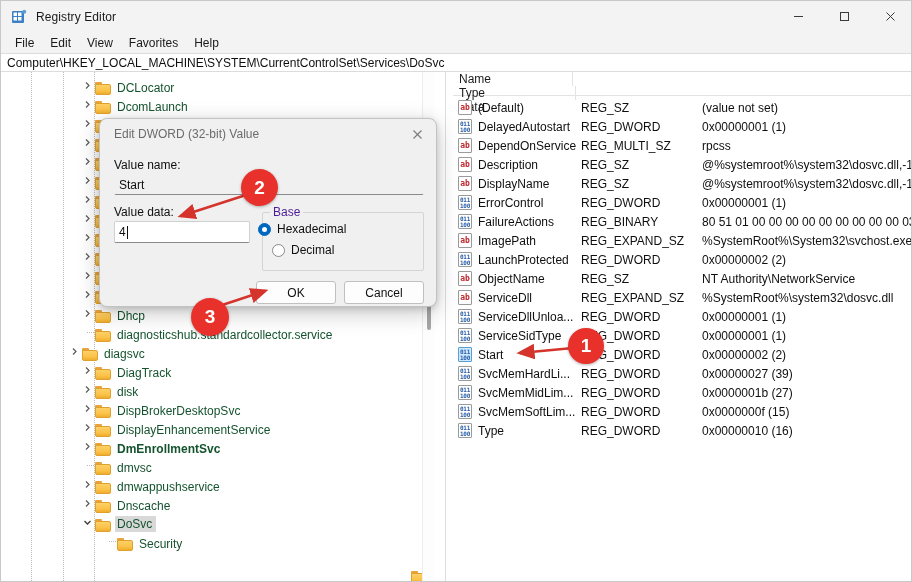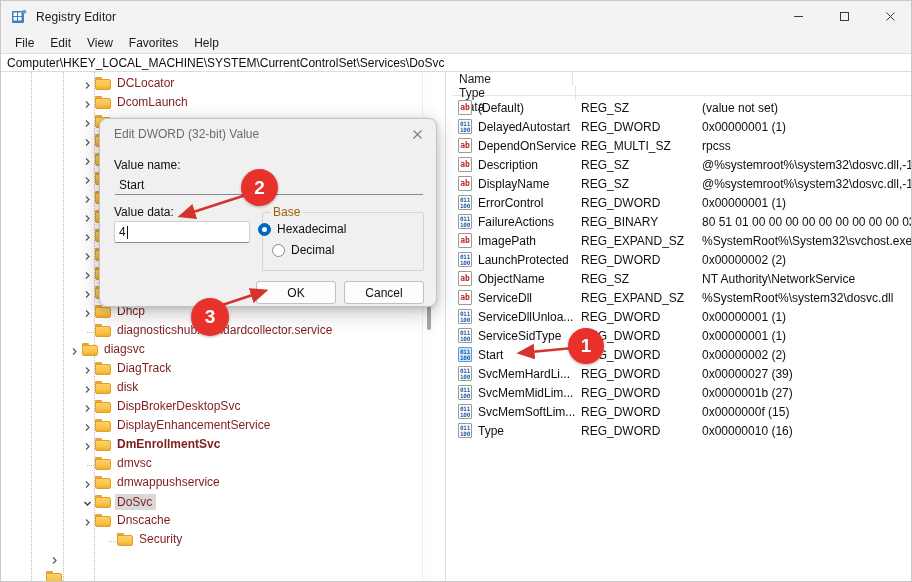--- a/index.html
+++ b/index.html
@@ -94,22 +94,22 @@
   
   .guide {
     position: absolute; top: 0; bottom: 0;
     width: 0px;
     border-left: 1px dotted #b9b9b9;
   }
 
   .trow {
     position: relative;
     height: 19px;
-    display: flex; align-items: flex-start;
-    font-size: 12px; color: #7f1d1d;
+    display: flex; align-items: flex-end;
+    font-size: 12px; color: #14532d;
     white-space: nowrap;
   }
   .chev {
     width: 16px; height: 19px;
     display: flex; align-items: center; justify-content: center;
     color: #5a5a5a; font-size: 9px;
     flex: none;
   }
   .chev-stub {
     width: 16px; height: 19px; flex: none;
@@ -277,21 +277,21 @@
     position: absolute; left: 162px; top: 93px;
     width: 162px; height: 59px;
     border: 1px solid #d4d4d4;
     border-radius: 2px;
     box-sizing: border-box;
   }
   .group-legend {
     position: absolute; left: 170px; top: 86px;
     background: #f0f0f0;
     padding: 0 3px;
-    font-size: 12px; color: #a16207;
+    font-size: 12px; color: #4c1d95;
   }
   .radio-row {
     position: absolute;
     display: flex; align-items: center;
     font-size: 12px; color: #0f0f0f;
   }
   .rr1 { left: 158px; top: 103px; }
   .rr2 { left: 172px; top: 124px; }
   .radio {
     width: 13px; height: 13px; border-radius: 50%;
@@ -591,37 +591,37 @@
             </div>
             <div class="trow" style="padding-left: 78px;">
               <span class="chev">
                 <svg width="9" height="9" viewBox="0 0 9 9">
                   <polyline points="3,1.5 6,4.5 3,7.5" fill="none" stroke="#5a5a5a" stroke-width="1.2"></polyline>
                 </svg>
               </span>
               <span class="fldr"></span>
               <span class="tlabel">dmwappushservice</span>
             </div>
+            <div class="trow" style="padding-left: 78px;">
+              <span class="chev">
+                <svg width="9" height="9" viewBox="0 0 9 9">
+                  <polyline points="3,1.5 6,4.5 3,7.5" fill="none" stroke="#5a5a5a" stroke-width="1.2"></polyline>
+                </svg>
+              </span>
+              <span class="fldr"></span>
+              <span class="tlabel">Dnscache</span>
+            </div>
             <div class="trow selected" style="padding-left: 78px;">
               <span class="chev">
                 <svg width="9" height="9" viewBox="0 0 9 9">
                   <polyline points="1.5,3 4.5,6 7.5,3" fill="none" stroke="#3a3a3a" stroke-width="1.3"></polyline>
                 </svg>
               </span>
               <span class="fldr"></span>
               <span class="tlabel">DoSvc</span>
-            </div>
-            <div class="trow" style="padding-left: 78px;">
-              <span class="chev">
-                <svg width="9" height="9" viewBox="0 0 9 9">
-                  <polyline points="3,1.5 6,4.5 3,7.5" fill="none" stroke="#5a5a5a" stroke-width="1.2"></polyline>
-                </svg>
-              </span>
-              <span class="fldr"></span>
-              <span class="tlabel">Dnscache</span>
             </div>
             <div class="trow" style="padding-left: 100px;">
               <span class="chev-stub"></span>
               <span class="fldr"></span>
               <span class="tlabel">Security</span>
             </div>
             <div class="trow" style="padding-left: 45px; flex-direction: column;">
               <span class="chev">
                 <svg width="9" height="9" viewBox="0 0 9 9">
                   <polyline points="3,1.5 6,4.5 3,7.5" fill="none" stroke="#5a5a5a" stroke-width="1.2"></polyline>

